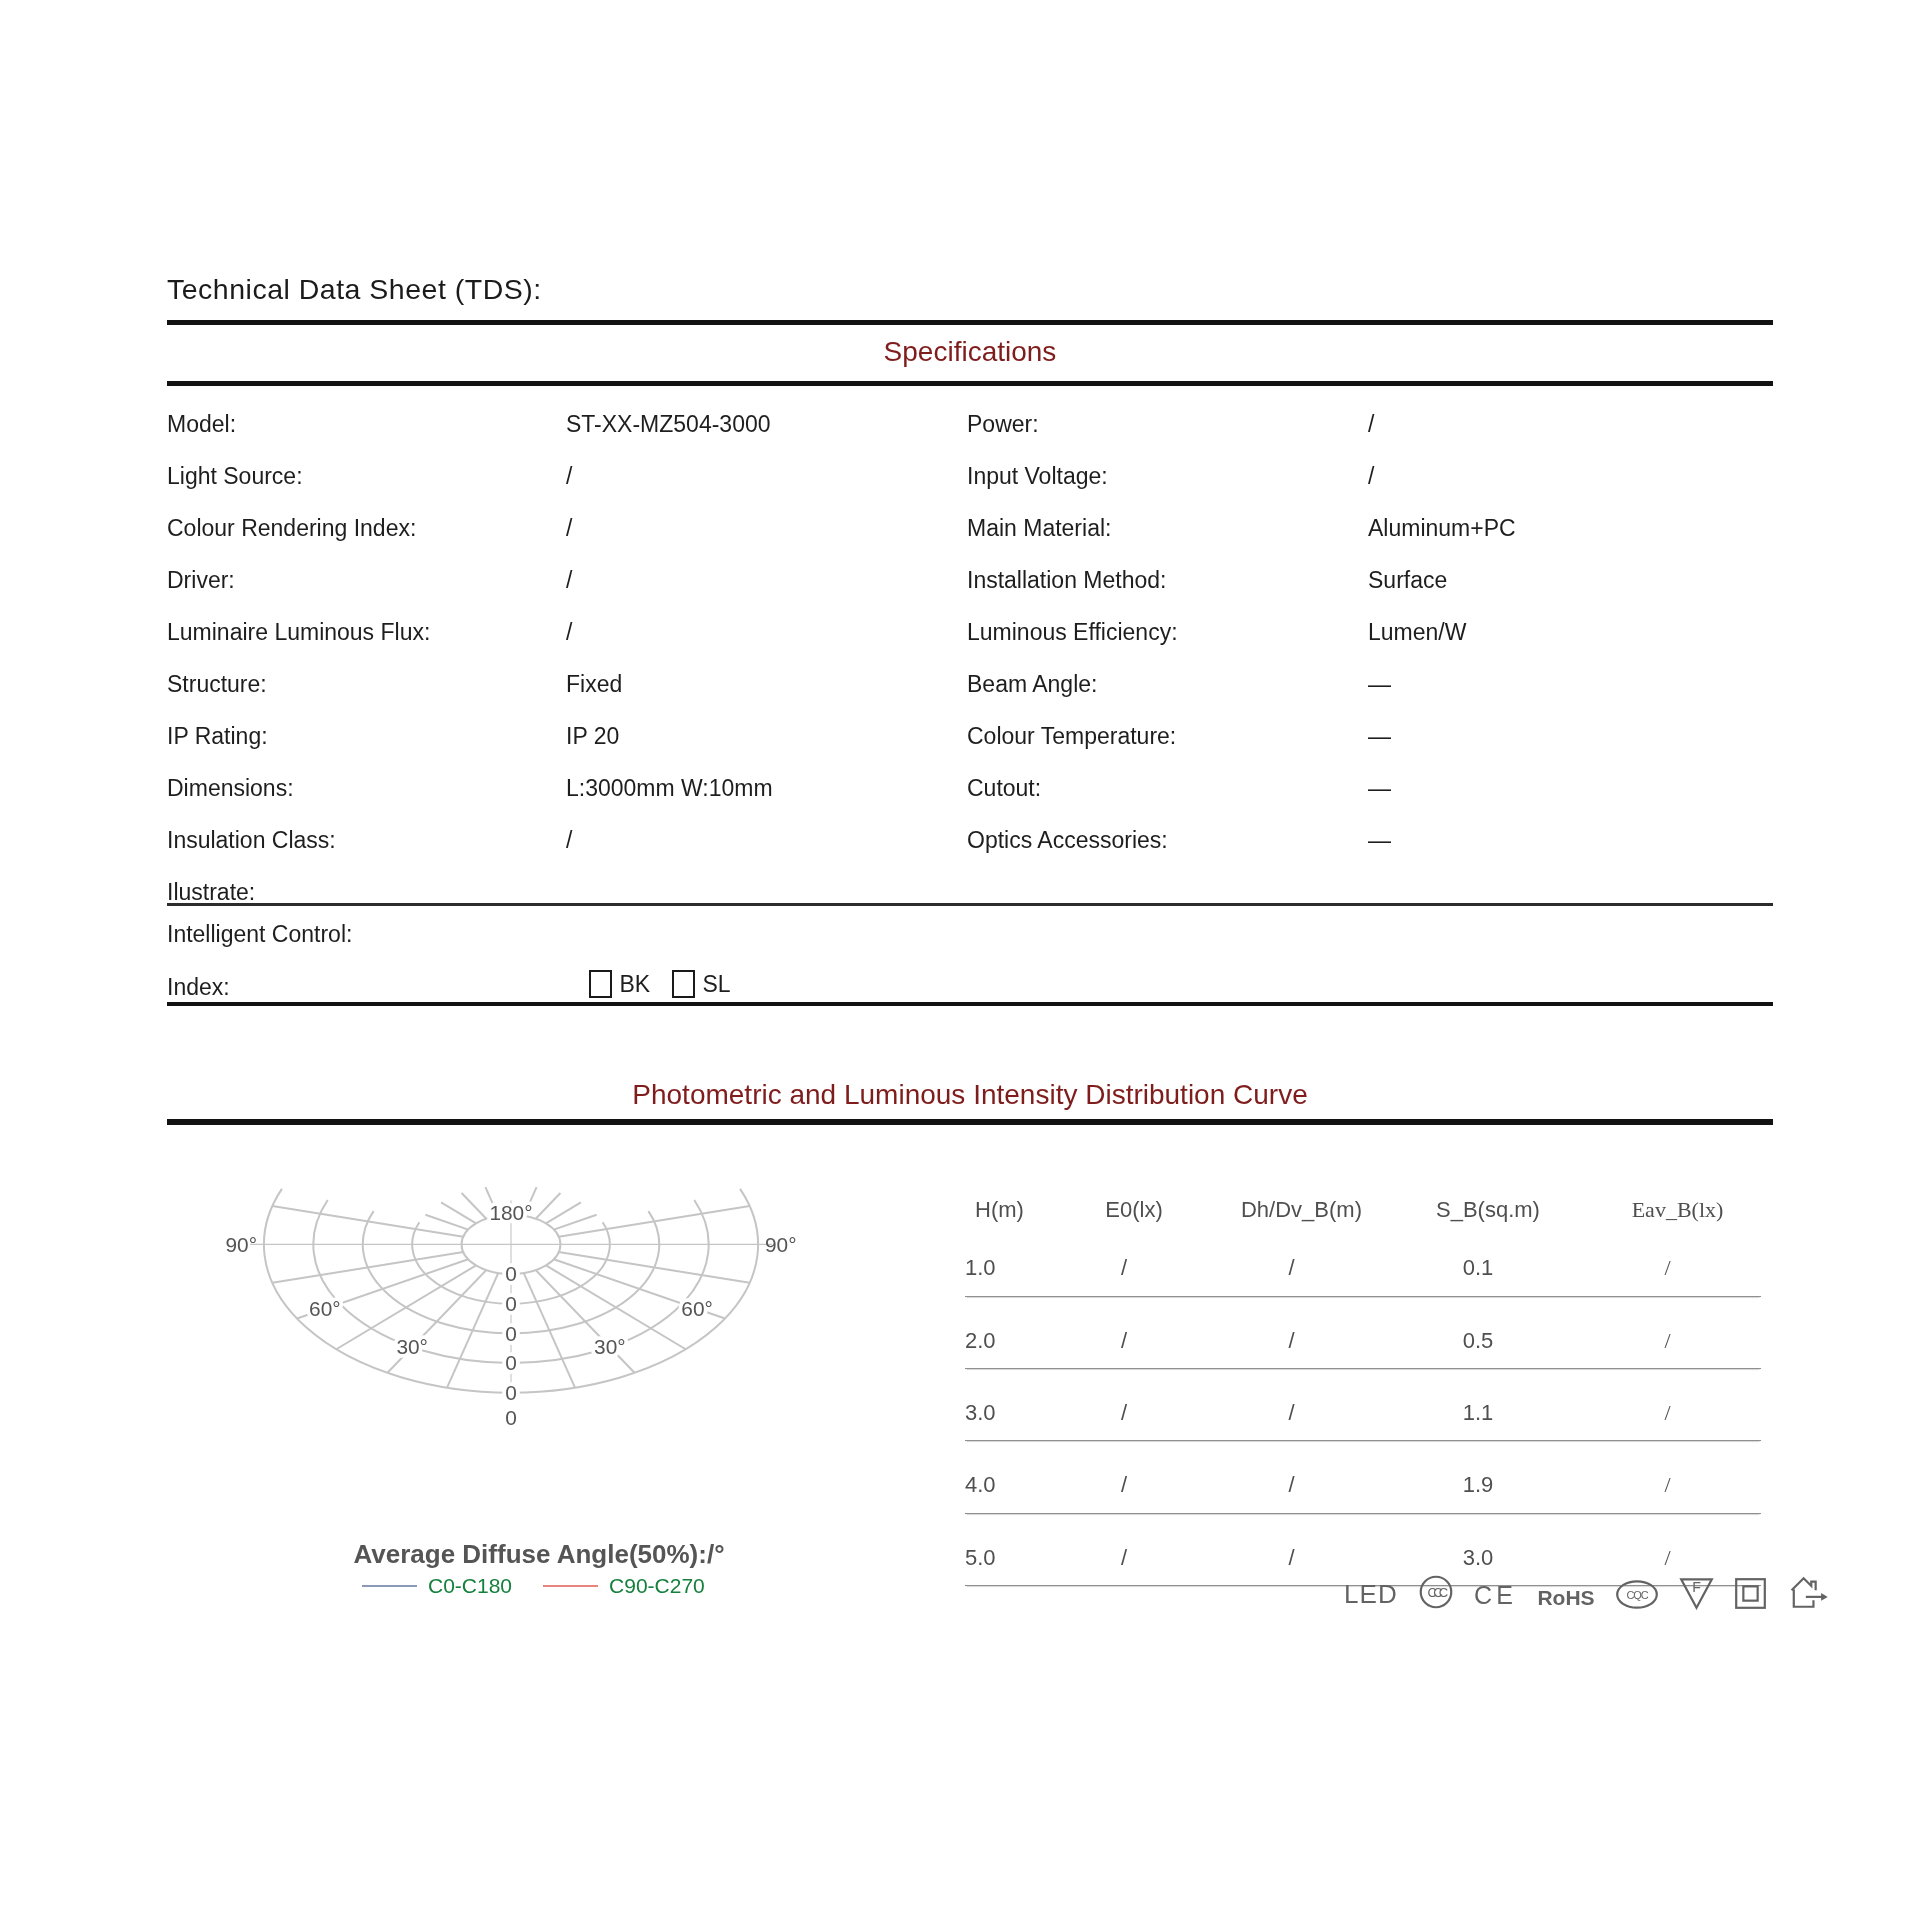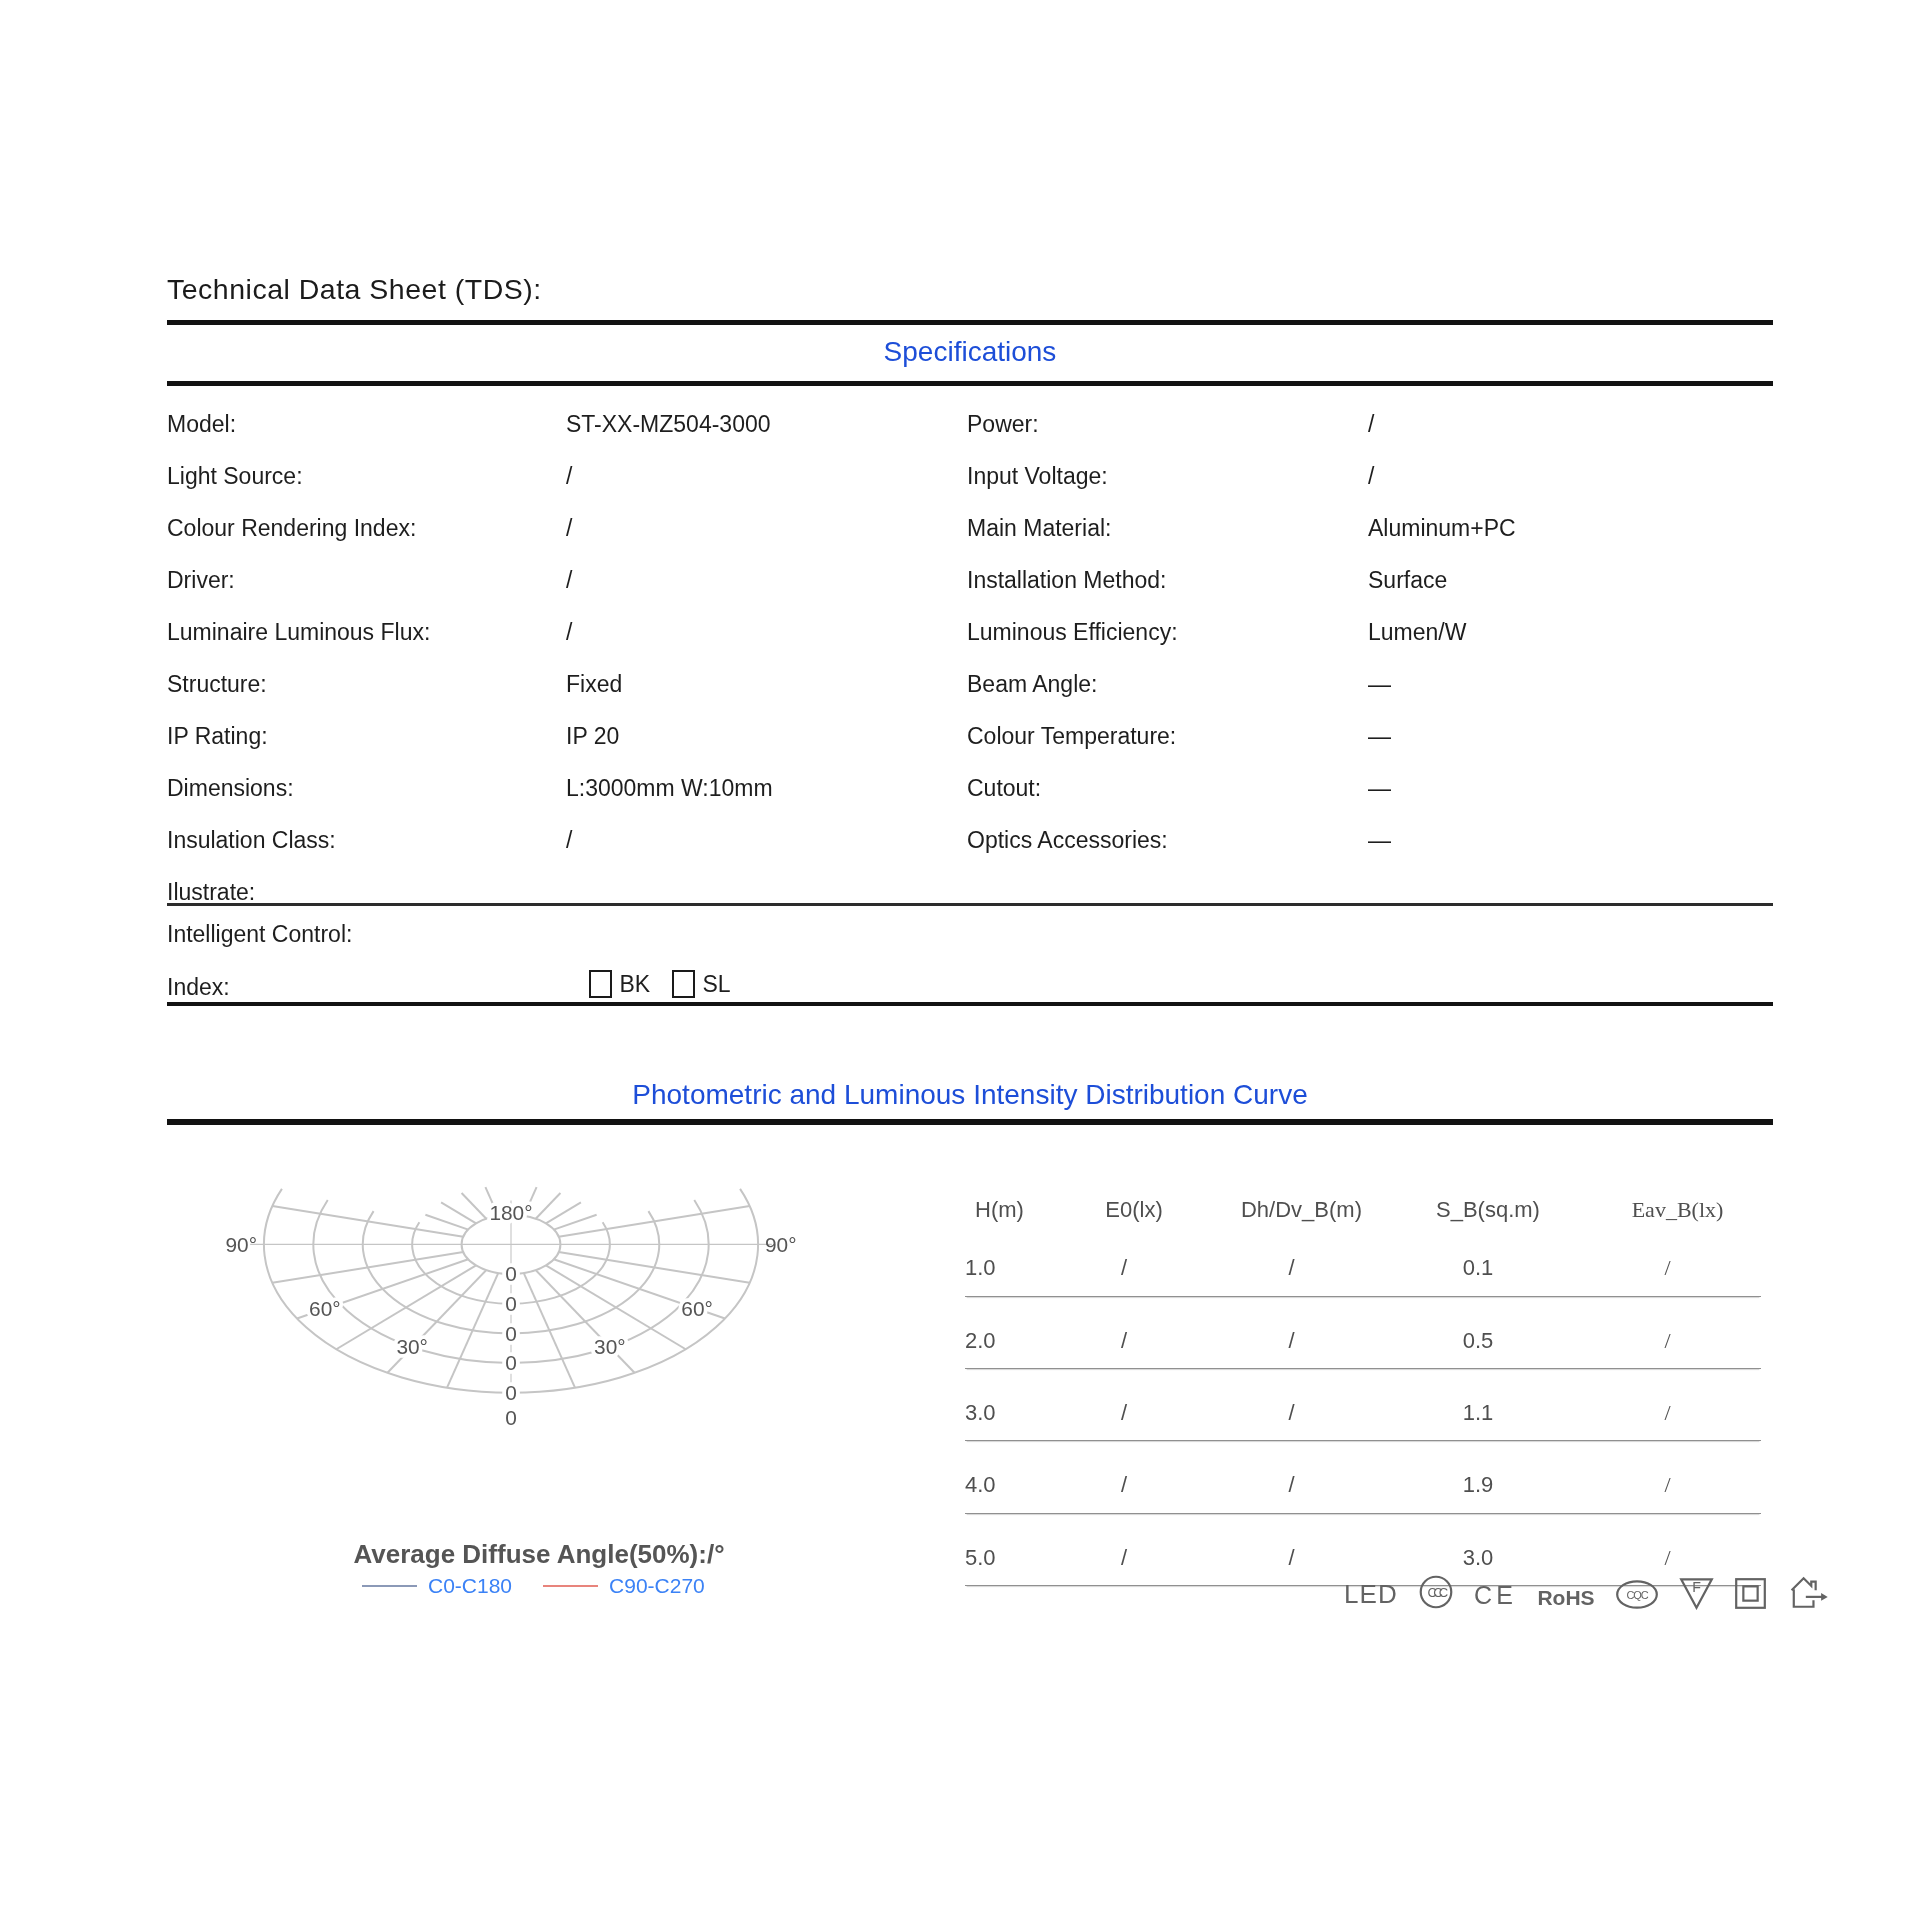--- a/index.html
+++ b/index.html
@@ -6,36 +6,36 @@
   body{width:1926px;height:1926px;position:relative;font-family:"Liberation Sans",sans-serif;color:#1e1e1e;}
   .abs{position:absolute;}
   
   .page-title{left:167px;top:273px;font-size:28.5px;font-weight:500;letter-spacing:0.5px;color:#1b1b1b;}
   .rule{left:167px;width:1606px;background:#121212;}
   .rule-1{top:320px;height:5px;}
   .rule-2{top:381px;height:5px;}
   .rule-sep{top:903px;height:2.7px;background:#2c2c2c;}
   .rule-3{top:1002px;height:4.4px;}
   .rule-4{top:1119px;height:6px;}
-  .section-heading{left:167px;width:1606px;text-align:center;font-size:28px;color:#1d4ed8;}
+  .section-heading{left:167px;width:1606px;text-align:center;font-size:28px;color:#7f1d1d;}
   .spec-heading{top:336px;}
   .photo-heading{top:1079px;}
   
   .spec-grid{left:167px;top:411px;width:1606px;display:grid;grid-template-columns:399px 401px 401px 405px;grid-auto-rows:52px;font-size:23px;}
   .spec-grid .cell{align-self:start;white-space:nowrap;}
   .spec-grid .span3{grid-column:2 / span 3;word-spacing:6.6px;}
   .ic-row{left:167px;top:921px;font-size:23px;}
   .finish-row{left:167px;top:974px;font-size:23px;}
   .finish-opts{left:565px;top:970px;display:flex;align-items:center;gap:12px;font-size:23px;padding-left:24px;}
   .checkbox{display:inline-block;width:18.7px;height:24px;border:2.2px solid #1a1a1a;background:#fff;}
   .finish-opts .opt{display:flex;align-items:center;gap:7.7px;margin-right:10px;}
   
   .polar-wrap{left:209px;top:1139px;width:604px;height:291px;}
   .polar-caption{left:196px;top:1539px;width:686px;text-align:center;font-size:26px;font-weight:700;color:#555555;}
-  .legend{left:362px;top:1574px;display:flex;align-items:center;font-size:21px;color:#3b82f6;}
+  .legend{left:362px;top:1574px;display:flex;align-items:center;font-size:21px;color:#15803d;}
   .legend .line{width:55px;height:2.7px;display:inline-block;}
   .legend .line-c0{background:#8b99b7;}
   .legend .line-c90{background:#e8847c;}
   .legend .lab{margin:0 31px 0 11px;}
   
   .ptable{left:965px;top:1197px;width:796px;color:#4f4f4f;}
   .prow,.phead{display:flex;}
   .phead{font-size:22px;height:27.4px;}
   .prow{height:57px;align-items:flex-end;border-bottom:1.6px solid #909090;box-shadow:0 2.7px 0 -1.6px #d9d9d9;padding-bottom:14.3px;font-size:22px;justify-content:flex-end;}
   .pc{flex:0 0 auto;text-align:center;}

